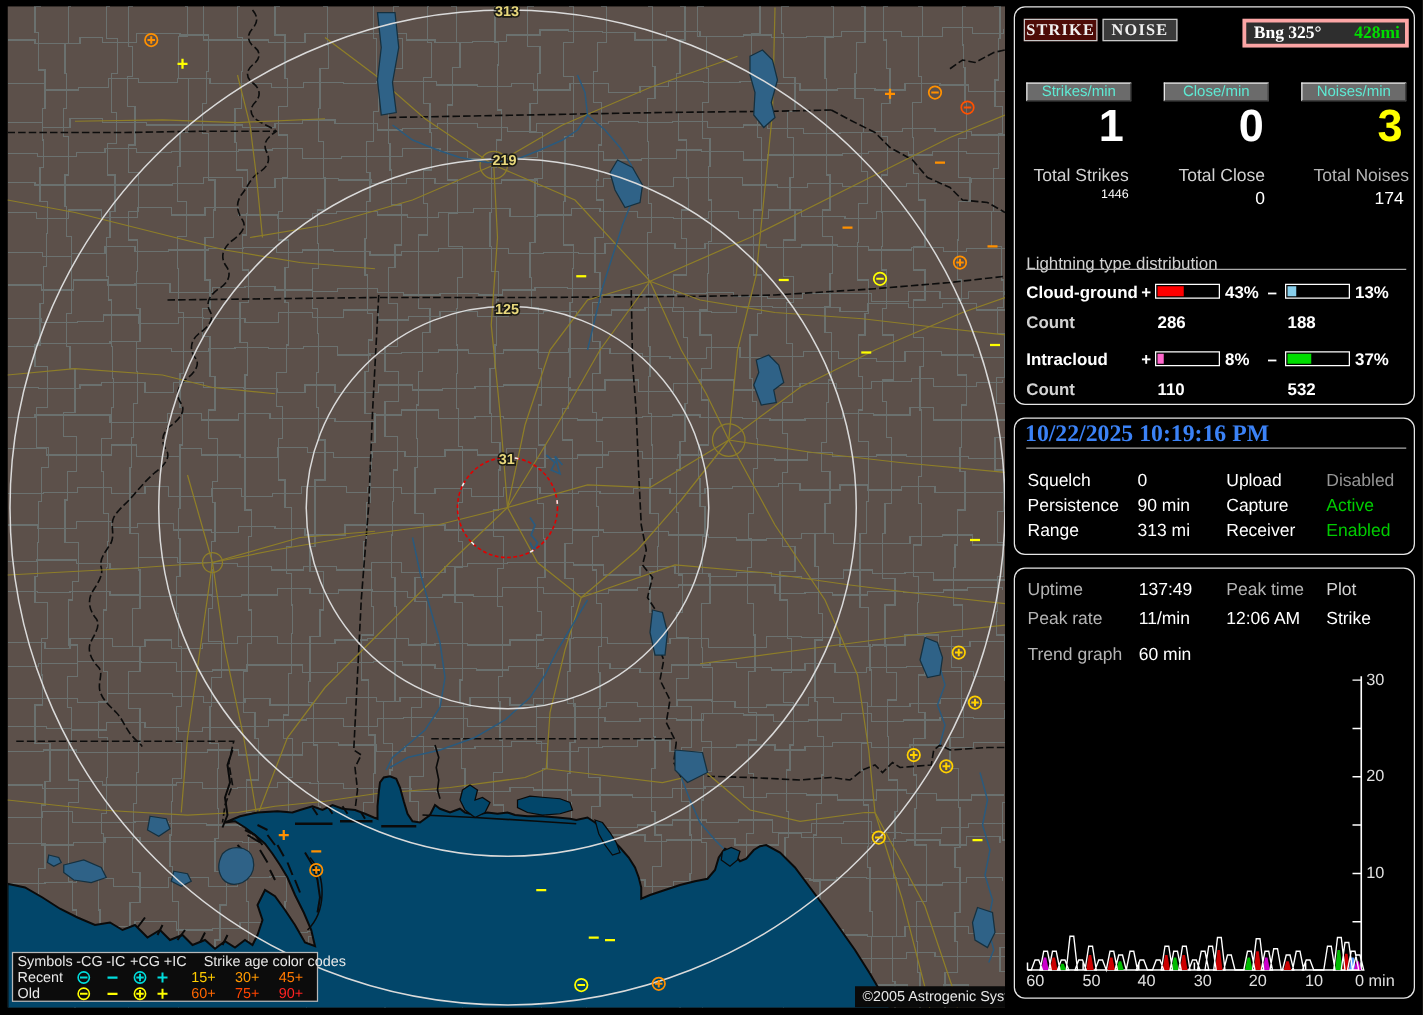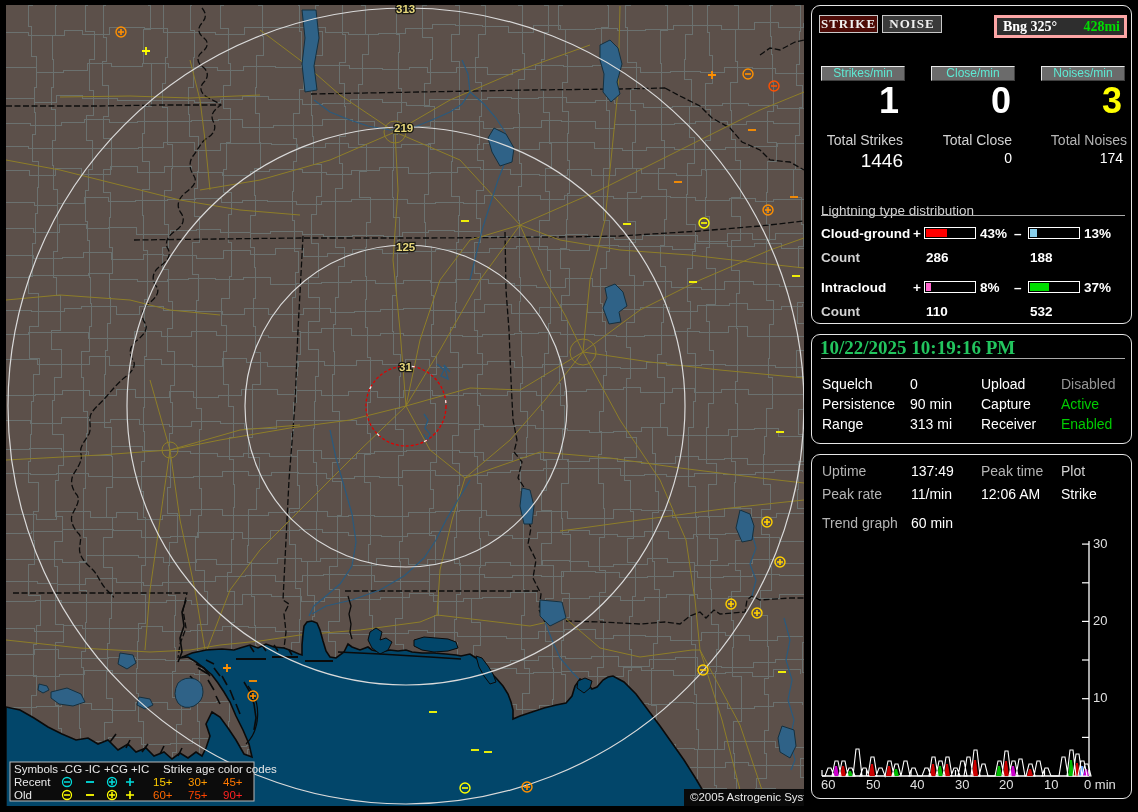--- a/index.html
+++ b/index.html
@@ -244,21 +244,21 @@
 <div class="abs serif bold" style="left:994px;top:15px;width:127px;height:17px;background:#2e2e2e;border:3px solid #fca5a5;font-size:14px;line-height:17px"><span class="w" style="padding-left:6px">Bng 325°</span><span class="grn" style="position:absolute;right:4px;color:#00dd00">428mi</span></div>
 <div class="btn" style="left:821px;top:66px;width:82px">Strikes/min</div>
 <div class="btn" style="left:931px;top:66px;width:82px">Close/min</div>
 <div class="btn" style="left:1041px;top:66px;width:82px">Noises/min</div>
 <div class="abs bold w" style="left:799px;top:80px;width:100px;font-size:36px;text-align:right">1</div>
 <div class="abs bold w" style="left:911px;top:80px;width:100px;font-size:36px;text-align:right">0</div>
 <div class="abs bold yel" style="left:1022px;top:80px;width:100px;font-size:36px;text-align:right">3</div>
 <div class="abs gy2" style="left:803px;top:132px;width:100px;font-size:14px;text-align:right">Total Strikes</div>
 <div class="abs gy2" style="left:912px;top:132px;width:100px;font-size:14px;text-align:right">Total Close</div>
 <div class="abs gy" style="left:1039px;top:132px;width:100px;font-size:14px;text-align:center">Total Noises</div>
-<div class="abs w" style="left:803px;top:150px;width:100px;font-size:19px;text-align:right">1446</div>
+<div class="abs w" style="left:803px;top:150px;width:100px;font-size:10px;text-align:right">1446</div>
 <div class="abs w" style="left:912px;top:150px;width:100px;font-size:14px;text-align:right">0</div>
 <div class="abs w" style="left:1023px;top:150px;width:100px;font-size:14px;text-align:right">174</div>
 <div class="abs gy2" style="left:821px;top:203px;font-size:13.5px">Lightning type distribution</div>
 <div class="abs" style="left:821px;top:215px;width:304px;border-top:1px solid #aaa"></div>
 <div class="abs bold w" style="left:821px;top:226px;font-size:13.5px">Cloud-ground</div>
 <div class="abs bold w" style="left:913px;top:226px;font-size:13.5px">+</div>
 <div class="bar" style="left:924px;top:227px">
     <div style="background:#ff0000;width:21px"></div>
   </div>
 <div class="abs bold w" style="left:980px;top:226px;font-size:13.5px">43%</div>
@@ -279,21 +279,21 @@
 <div class="abs bold w" style="left:1014px;top:280px;font-size:13.5px">–</div>
 <div class="bar" style="left:1028px;top:281px">
     <div style="background:#00dd00;width:19px"></div>
   </div>
 <div class="abs bold w" style="left:1084px;top:280px;font-size:13.5px">37%</div>
 <div class="abs bold gy2" style="left:821px;top:304px;font-size:13.5px">Count</div>
 <div class="abs bold w" style="left:926px;top:304px;font-size:13.5px">110</div>
 <div class="abs bold w" style="left:1030px;top:304px;font-size:13.5px">532</div>
 
 <div class="panel" style="top:334px;height:110px"></div>
-<div class="abs serif bold" style="left:820px;top:337px;font-size:19px;color:#22c55e">10/22/2025 10:19:16 PM</div>
+<div class="abs serif bold" style="left:820px;top:337px;font-size:19px;color:#3b82f6">10/22/2025 10:19:16 PM</div>
 <div class="abs" style="left:821px;top:358px;width:304px;border-top:1px solid #aaa"></div>
 <div class="abs w" style="left:822px;top:376px;font-size:14px">Squelch</div>
 <div class="abs w" style="left:910px;top:376px;font-size:14px">0</div>
 <div class="abs w" style="left:981px;top:376px;font-size:14px">Upload</div>
 <div class="abs" style="left:1061px;top:376px;font-size:14px;color:#969696">Disabled</div>
 <div class="abs w" style="left:822px;top:396px;font-size:14px">Persistence</div>
 <div class="abs w" style="left:910px;top:396px;font-size:14px">90 min</div>
 <div class="abs w" style="left:981px;top:396px;font-size:14px">Capture</div>
 <div class="abs grn" style="left:1061px;top:396px;font-size:14px">Active</div>
 <div class="abs w" style="left:822px;top:416px;font-size:14px">Range</div>

